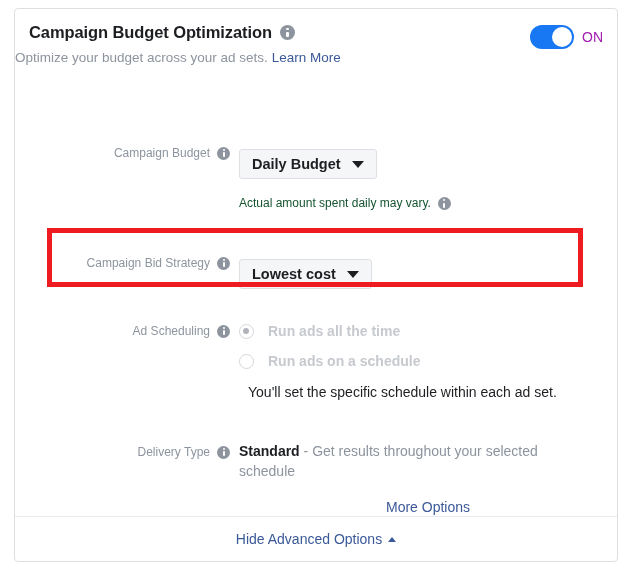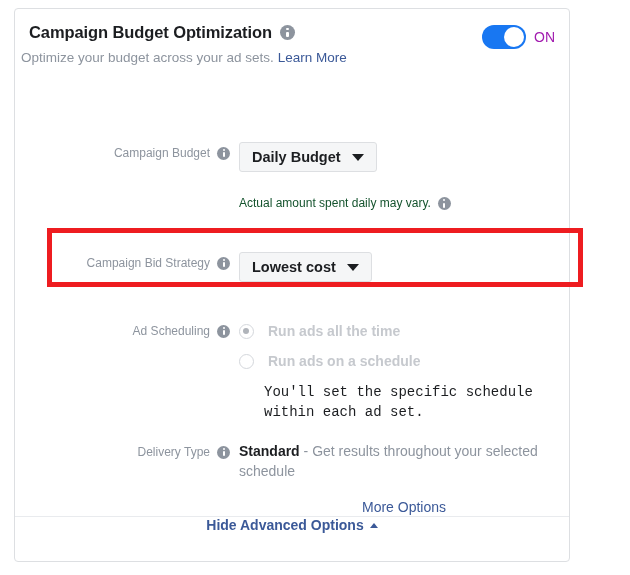--- a/index.html
+++ b/index.html
@@ -14,21 +14,21 @@
     -webkit-font-smoothing: antialiased;
     overflow: hidden;
     position: relative;
   }
 
   
   .card {
     position: absolute;
     left: 14px;
     top: 8px;
-    width: 556px;
+    width: 604px;
     height: 554px;
     box-sizing: border-box;
     background: #ffffff;
     border: 1px solid #dddfe2;
     border-radius: 4px;
     overflow: hidden;
   }
 
   
   .card-header {
@@ -44,21 +44,21 @@
     align-items: center;
   }
   .title-text {
     font-size: 16.5px;
     font-weight: bold;
     color: #1c1e21;
     letter-spacing: -0.1px;
   }
   .subtitle-row {
     position: absolute;
-    left: 6px;
+    left: 0;
     top: 41px;
     font-size: 13.5px;
     color: #8d949e;
     white-space: nowrap;
   }
   .link {
     color: #3b5998;
     text-decoration: none;
     cursor: pointer;
   }
@@ -165,20 +165,21 @@
     align-items: center;
     gap: 11px;
     height: 30px;
     padding: 0 12px;
     background: #f5f6f7;
     border: 1px solid #dddfe2;
     border-radius: 3px;
     box-sizing: border-box;
     cursor: pointer;
     vertical-align: top;
+    margin-top: 7px;
   }
   .dropdown-text {
     font-size: 14.5px;
     font-weight: bold;
     color: #1c1e21;
     white-space: nowrap;
   }
   .caret-down {
     width: 0; height: 0;
     border-left: 6px solid transparent;
@@ -260,22 +261,22 @@
 
   
   .footer {
     position: absolute;
     left: 0;
     right: 0;
     bottom: 0;
     height: 44px;
     border-top: 1px solid #e9ebee;
     display: flex;
+    align-items: center;
     justify-content: center;
-    font-weight: bold;
   }
   .footer-link {
     font-size: 14px;
     color: #3b5998;
     cursor: pointer;
     white-space: nowrap;
   }
 
   
   .highlight-box {
@@ -356,21 +357,21 @@
     </div>
     <div class="row-control">
       <div class="radio-opt">
         <span class="radio checked"></span>
         <span class="radio-label">Run ads all the time</span>
       </div>
       <div class="radio-opt" style="margin-top:8px;">
         <span class="radio"></span>
         <span class="radio-label">Run ads on a schedule</span>
       </div>
-      <div class="schedule-note" style="margin-top:10px;margin-left:25px;font-family:Liberation Mono, monospace;">You'll set the specific schedule within each ad set.</div>
+      <div class="schedule-note" style="margin-top:10px;margin-left:9px;">You'll set the specific schedule within each ad set.</div>
     </div>
   </div>
 
   <div class="row" style="top:432px;">
     <div class="row-label">
       <span>Delivery Type</span>
       <span class="info-icon"></span>
     </div>
     <div class="row-control">
       <div class="delivery-text">

